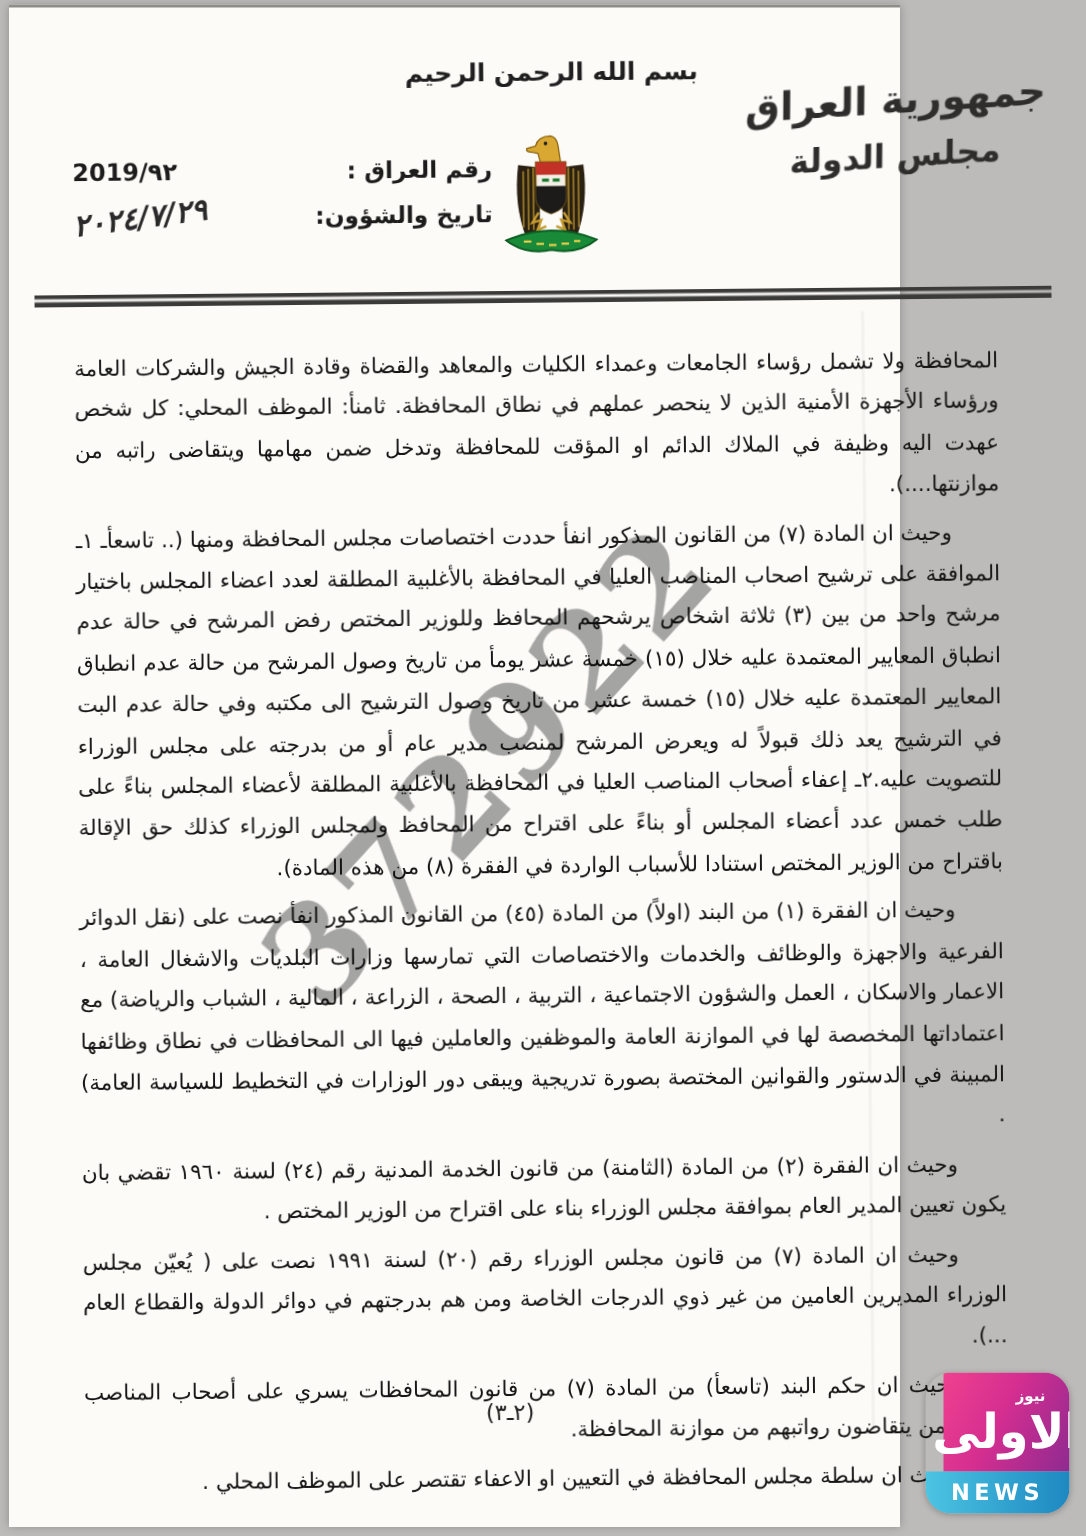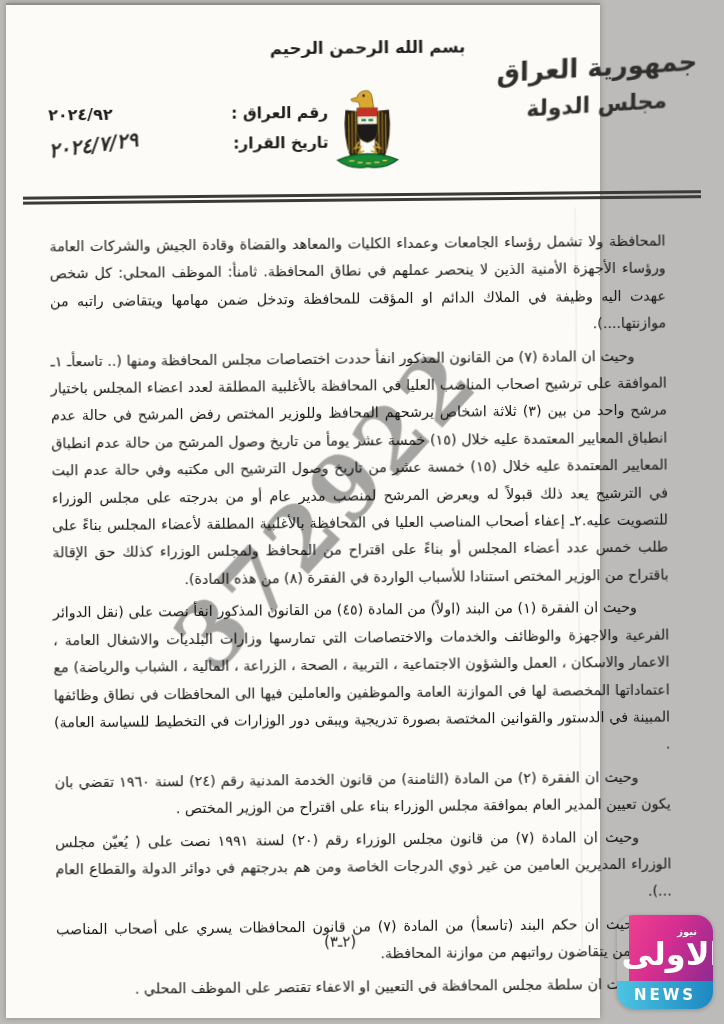--- a/index.html
+++ b/index.html
@@ -117,24 +117,24 @@
         <path d="M38,45 L62,45 L62,54 Q62,63 50,67 Q38,63 38,54 Z" fill="#1c1b19"></path>
         <path d="M40,66 L35,74 L42,72 L39,80 L46,77" stroke="#c59a2f" stroke-width="2" fill="none"></path>
         <path d="M60,66 L65,74 L58,72 L61,80 L54,77" stroke="#c59a2f" stroke-width="2" fill="none"></path>
         <path d="M14,88 Q50,73 86,88 Q71,100 50,96 Q29,100 14,88 Z" fill="#188a38" stroke="#0d5c22" stroke-width="1.5"></path>
         <path d="M28,89 h6 M38,91 h6 M48,92 h6 M58,91 h6 M68,89 h5" stroke="#ffd34d" stroke-width="1.6" fill="none"></path>
       </svg>
 
       <div class="meta">
         <div class="row">
           <span class="lbl">رقم العراق :</span>
-          <span class="v1 num">٢٠٢٤/٩٢</span>
+          <span class="v1 num">2019/٩٢</span>
         </div>
         <div class="row">
-          <span class="lbl">تاريخ القرار:</span>
+          <span class="lbl">تاريخ والشؤون:</span>
           <span class="v2 num">٢٠٢٤/٧/٢٩</span>
         </div>
       </div>
 
       <div class="rule">
         <div class="ln"></div>
         <div class="gap"></div>
         <div class="ln"></div>
       </div>
 

